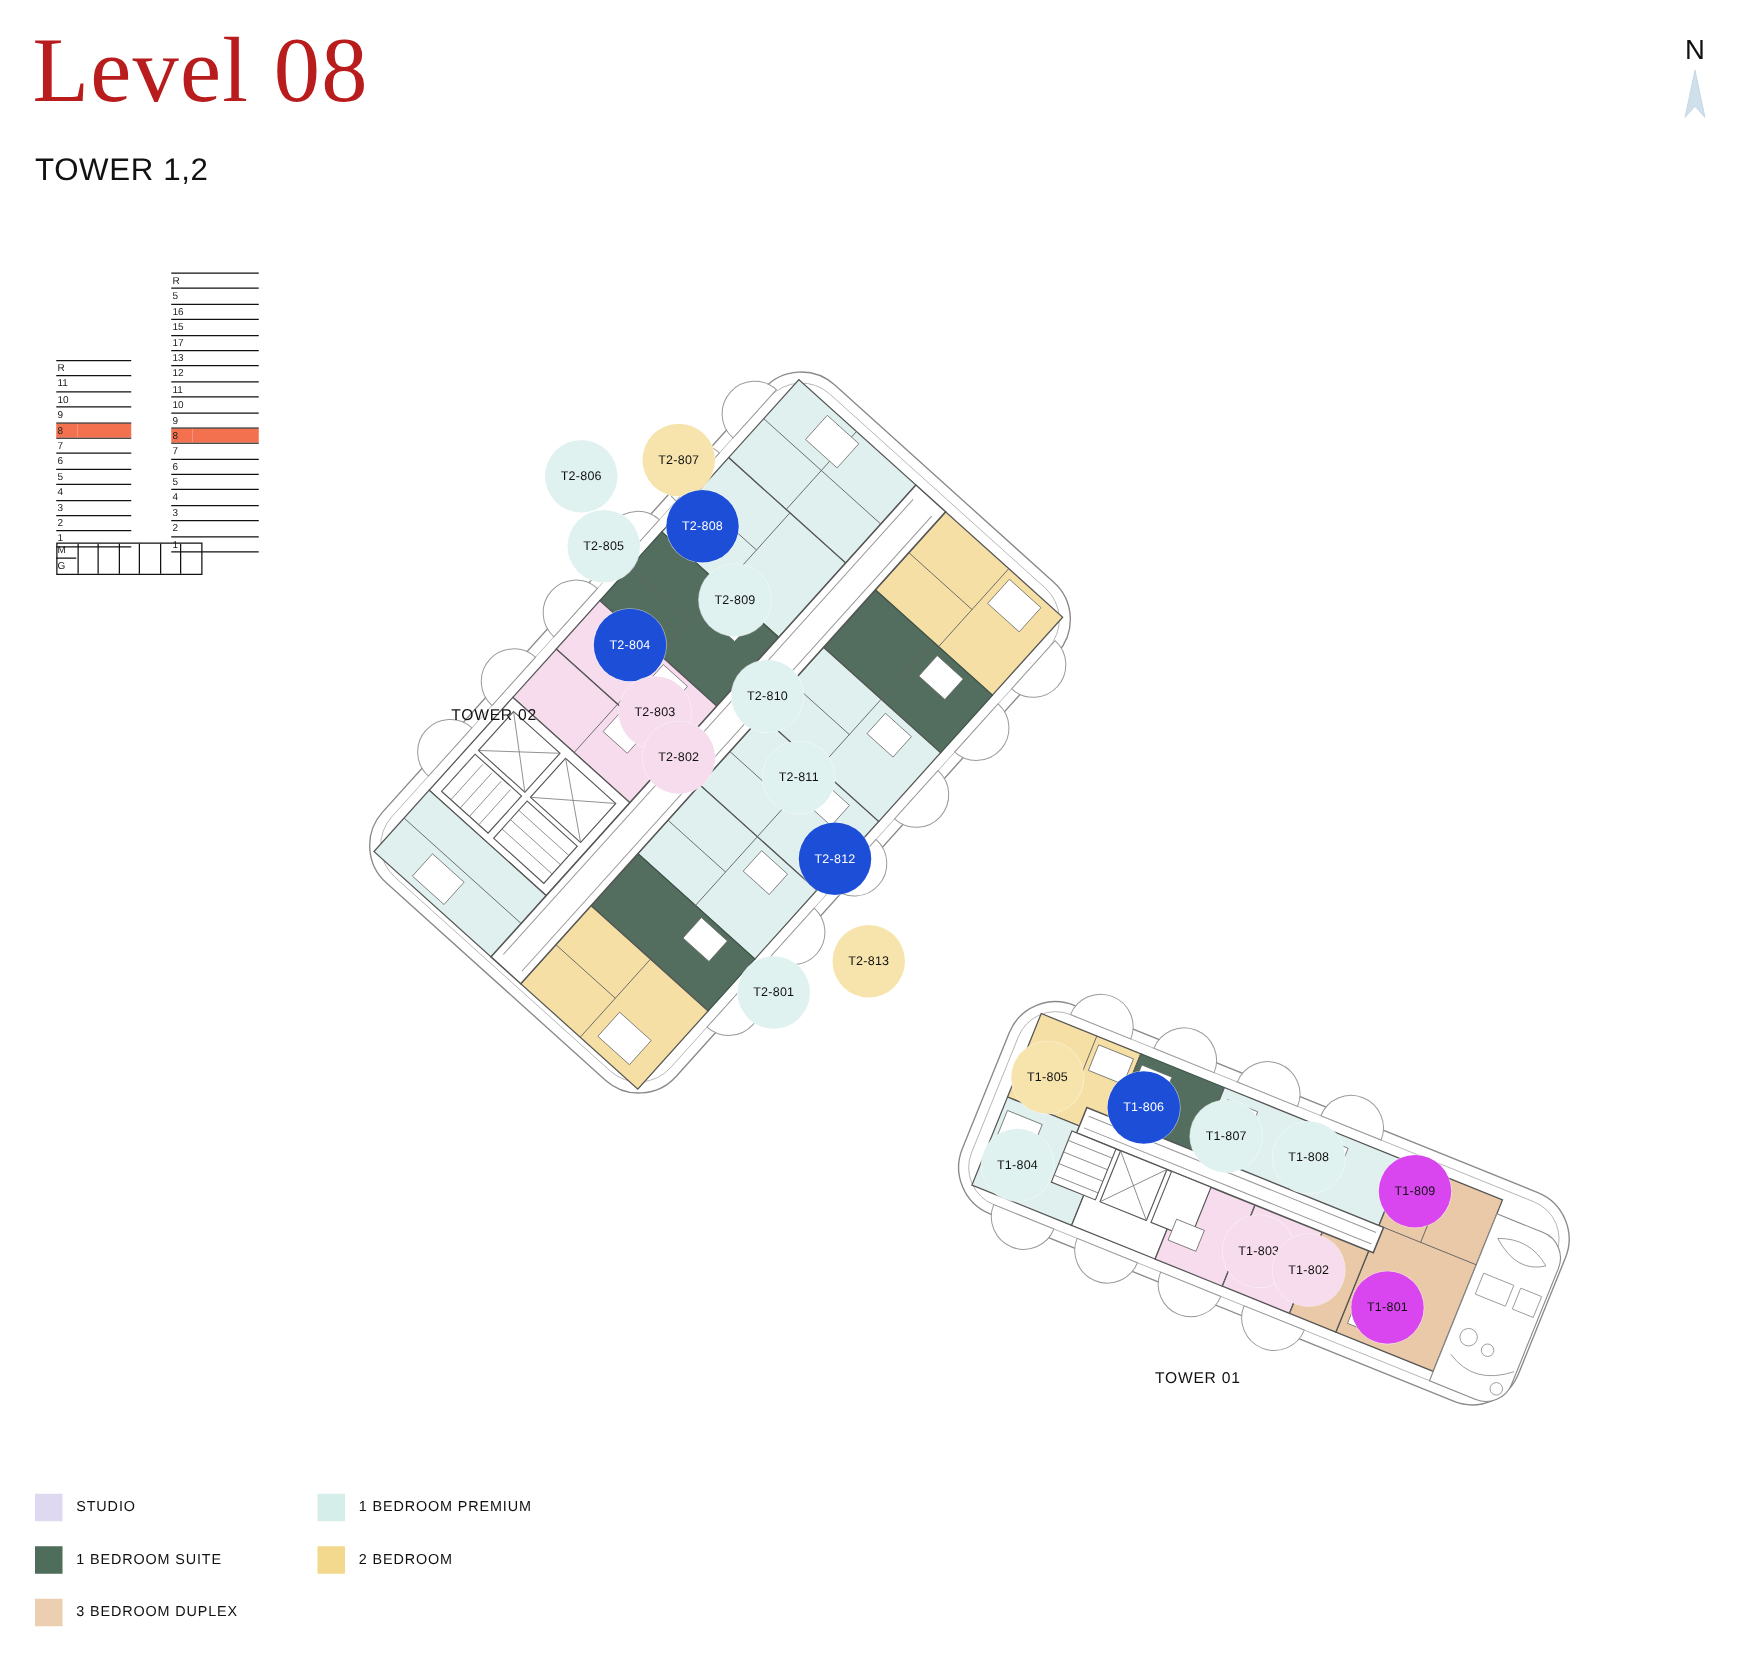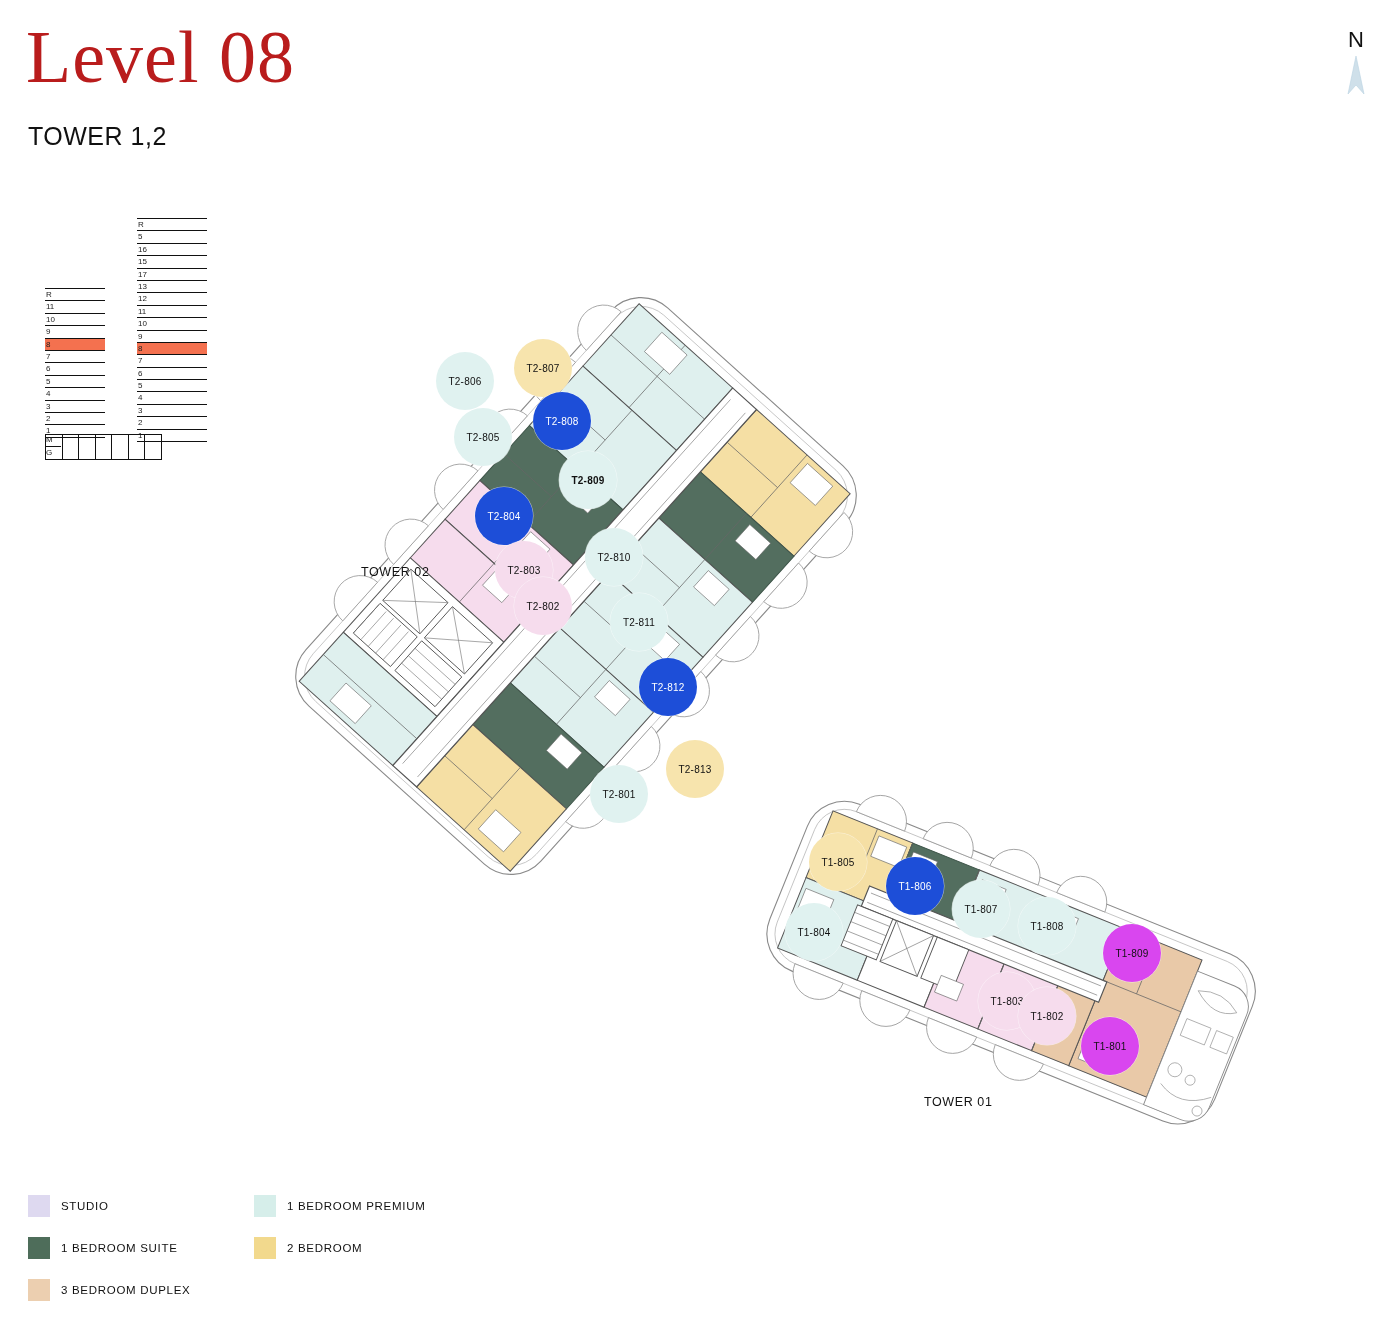--- a/index.html
+++ b/index.html
@@ -527,21 +527,21 @@
   </g>
 </svg>
 
 <div class="tower-label" id="tower-02-label">TOWER 02</div>
 <div class="tower-label" id="tower-01-label">TOWER 01</div>
 
 <div class="unit-marker m-premium" style="left:465px; top:381px;">T2-806</div>
 <div class="unit-marker m-2bed" style="left:543px; top:368px;">T2-807</div>
 <div class="unit-marker m-suite" style="left:562px; top:421px;">T2-808</div>
 <div class="unit-marker m-premium" style="left:483px; top:437px;">T2-805</div>
-<div class="unit-marker m-premium" style="left:588px; top:480px;font-weight:bold;">T2-809</div>
+<div class="unit-marker m-premium" style="left:588px; top:480px;">T2-809</div>
 <div class="unit-marker m-suite" style="left:504px; top:516px;">T2-804</div>
 <div class="unit-marker m-premium" style="left:614px; top:557px;">T2-810</div>
 <div class="unit-marker m-studio" style="left:524px; top:570px;">T2-803</div>
 <div class="unit-marker m-studio" style="left:543px; top:606px;">T2-802</div>
 <div class="unit-marker m-premium" style="left:639px; top:622px;">T2-811</div>
 <div class="unit-marker m-suite" style="left:668px; top:687px;">T2-812</div>
 <div class="unit-marker m-2bed" style="left:695px; top:769px;">T2-813</div>
 <div class="unit-marker m-premium" style="left:619px; top:794px;">T2-801</div>
 
 <div class="unit-marker m-2bed" style="left:838px;  top:862px;">T1-805</div>

